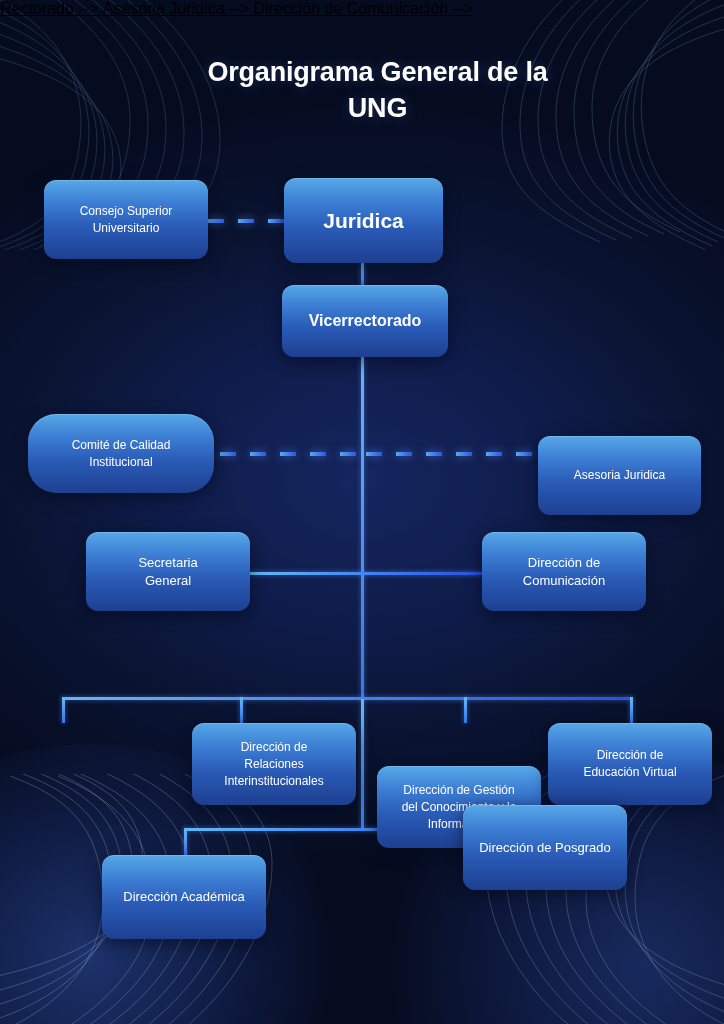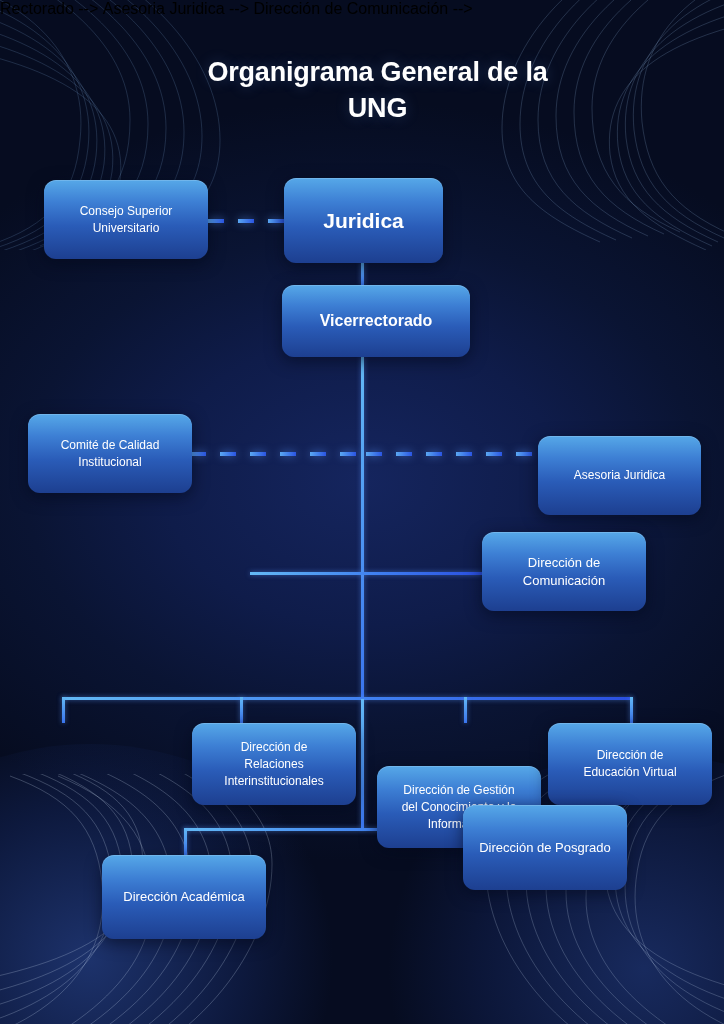--- a/index.html
+++ b/index.html
@@ -40,21 +40,21 @@
     position: absolute; left: 0; top: 54px; width: 724px;
     text-align: center;
     color: #ffffff;
     font-size: 27px; font-weight: 700; line-height: 36px;
     letter-spacing: -0.2px;
     text-shadow: 0 0 14px rgba(120,170,255,0.25);
     padding-left: 31px;
   }
 
   
-  #lines { position: absolute; inset: 0; }
+  #lines { position: absolute; inset: 0; text-decoration: underline; }
   .vline, .hline {
     position: absolute;
     background: linear-gradient(90deg, #63b9f5 0%, #3f7ff0 55%, #2a4fe0 100%);
     box-shadow: 0 0 5px rgba(90,150,250,0.55);
   }
   .vline { width: 3px; background: linear-gradient(180deg, #63b9f5 0%, #3a74ee 100%); }
   .hline { height: 3px; }
   .dashline {
     position: absolute; height: 4px;
     background-image: repeating-linear-gradient(90deg,
@@ -188,26 +188,27 @@
     
     <div class="hline" style="left:184px; top:828px; width:363px;"></div>
     <div class="vline" style="left:184px; top:828px; height:27px;"></div>
     <div class="vline" style="left:545px; top:828px; height:27px;"></div>
   </div>
 
   <div class="node sm" style="left:44px; top:180px; width:164px; height:79px;">Consejo Superior<br>Universitario</div>
 
   <div class="node lg strong" style="left:284px; top:178px; width:159px; height:85px;">Juridica</div>
 
-  <div class="node md strong" style="left:282px; top:285px; width:188px; height:72px;">Vicerrectorado</div>
-
-  <div class="node sm" style="left:28px; top:414px; width:164px; height:79px;">Comité de Calidad<br>Institucional</div>
+  <div class="node md strong" style="left:282px; top:285px; width:166px; height:72px;">Vicerrectorado</div>
+
+  <div class="node sm" style="left:28px; top:414px; width:186px; height:79px;border-radius:28px;">Comité de Calidad<br>Institucional</div>
 
   <div class="node sm" style="left:538px; top:436px; width:163px; height:79px;">Asesoria Juridica</div>
 
+  <div class="node" style="left:86px; top:532px; width:164px; height:79px;">Secretaria<br>General</div>
 
   <div class="node" style="left:482px; top:532px; width:164px; height:79px;">Dirección de<br>Comunicación</div>
 
 
   <div class="node sm" style="left:192px; top:723px; width:164px; height:82px;">Dirección de<br>Relaciones<br>Interinstitucionales</div>
 
   <div class="node sm" style="left:377px; top:723px; width:164px; height:82px;margin-top:43px;">Dirección de Gestión<br>del Conocimiento y la<br>Información</div>
 
   <div class="node sm" style="left:548px; top:723px; width:164px; height:82px;">Dirección de<br>Educación Virtual</div>
 

